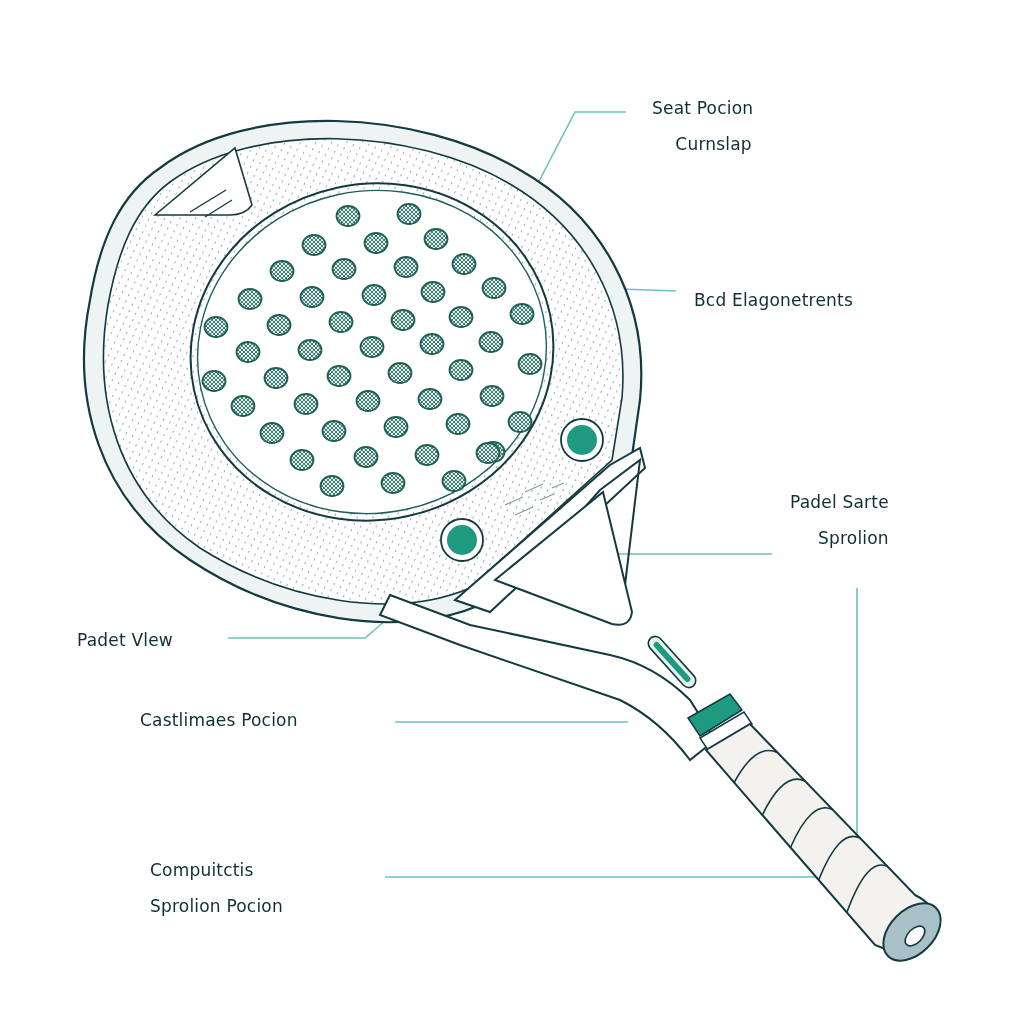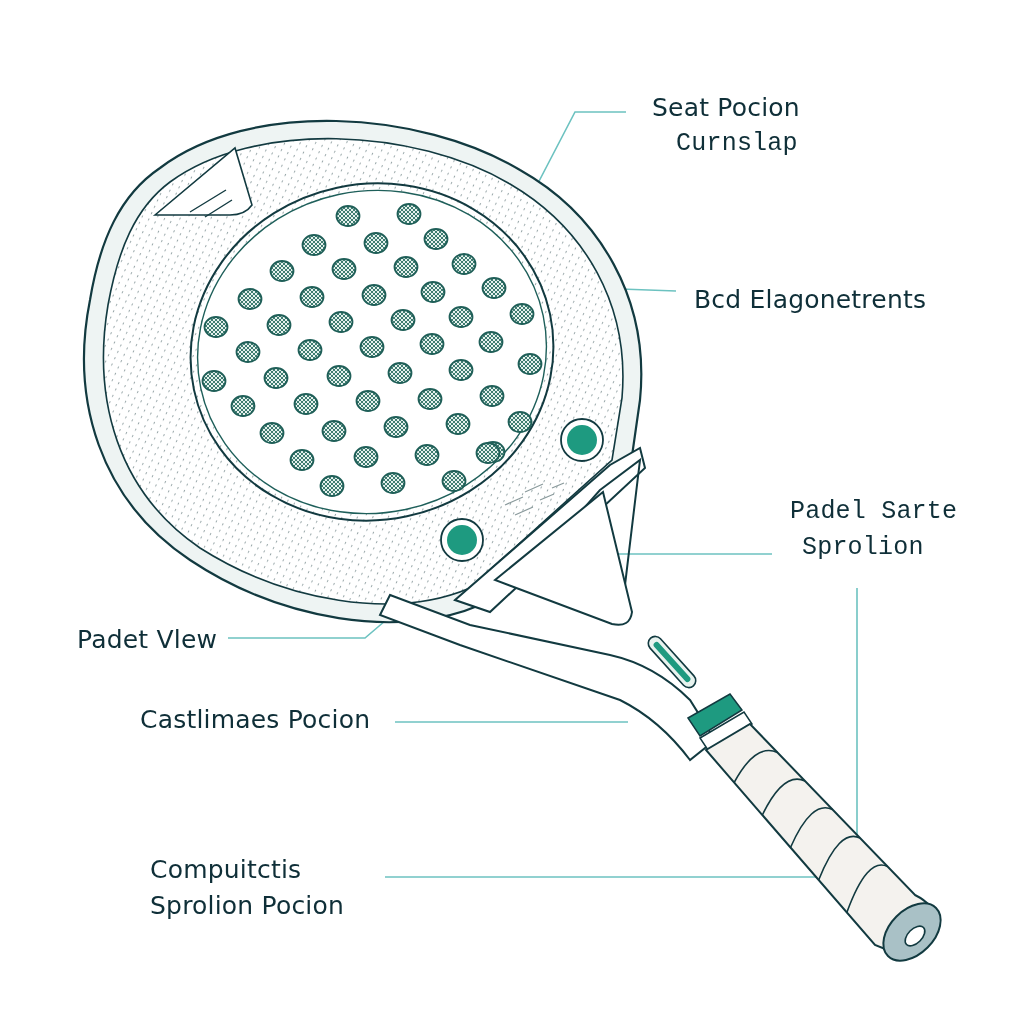--- a/index.html
+++ b/index.html
@@ -1,19 +1,19 @@
 <!DOCTYPE html>
 <html><head>
   <meta charset="utf-8">
   <style>
     html, body { margin: 0; padding: 0; background: #ffffff; }
     body { width: 1024px; height: 1024px; position: relative; overflow: hidden;
            font-family: "DejaVu Sans", "Liberation Sans", sans-serif; }
     #stage { position: absolute; left: 0; top: 0; width: 1024px; height: 1024px; }
-    .label { position: absolute; color: #0f2f38; font-size: 25px; line-height: 36px;
+    .label { position: absolute; color: #0f2f38; font-size: 17px; line-height: 36px;
              letter-spacing: 0.2px; white-space: nowrap; }
     .label span { display: block; }
   </style>
 </head>
 <body>
 
 <svg id="stage" viewBox="0 0 1024 1024" xmlns="http://www.w3.org/2000/svg">
   <defs>
     <pattern id="dots" width="7" height="7" patternUnits="userSpaceOnUse" patternTransform="rotate(25)">
       <rect width="7" height="7" fill="#ffffff"></rect>
@@ -140,26 +140,26 @@
         <path d="M818.6666666666666 880 Q 839.3333333333333 828, 860 838"></path>
         <path d="M846.8333333333334 912.5 Q 867.1666666666667 856.5, 887.5 866.5"></path>
       </g>
     <ellipse cx="912" cy="932" rx="34" ry="22" transform="rotate(-45 912 932)" fill="#a9c1c6" stroke="#123a40" stroke-width="2"></ellipse>
     <ellipse cx="915" cy="936" rx="12" ry="7" transform="rotate(-45 915 936)" fill="#ffffff" stroke="#123a40" stroke-width="1.6"></ellipse>
   </g>
 </svg>
 
 <div class="label" style="left:652px; top:90px; text-align:center;">
   <span>Seat Pocion</span>
-  <span style="margin-left:22px;font-family:Liberation Mono, monospace;">Curnslap</span>
+  <span style="margin-left:22px;">Curnslap</span>
 </div>
 <div class="label" style="left:694px; top:274px;margin-top:8px;">
   <span>Bcd Elagonetrents</span>
 </div>
-<div class="label" style="left:790px; top:494px; text-align:left;font-family:Liberation Mono, monospace;">
+<div class="label" style="left:790px; top:484px; text-align:right;">
   <span>Padel Sarte</span>
   <span style="margin-left:12px;">Sprolion</span>
 </div>
 <div class="label" style="left:77px; top:622px;">
   <span>Padet Vlew</span>
 </div>
 <div class="label" style="left:140px; top:702px;">
   <span>Castlimaes Pocion</span>
 </div>
 <div class="label" style="left:150px; top:852px;">

